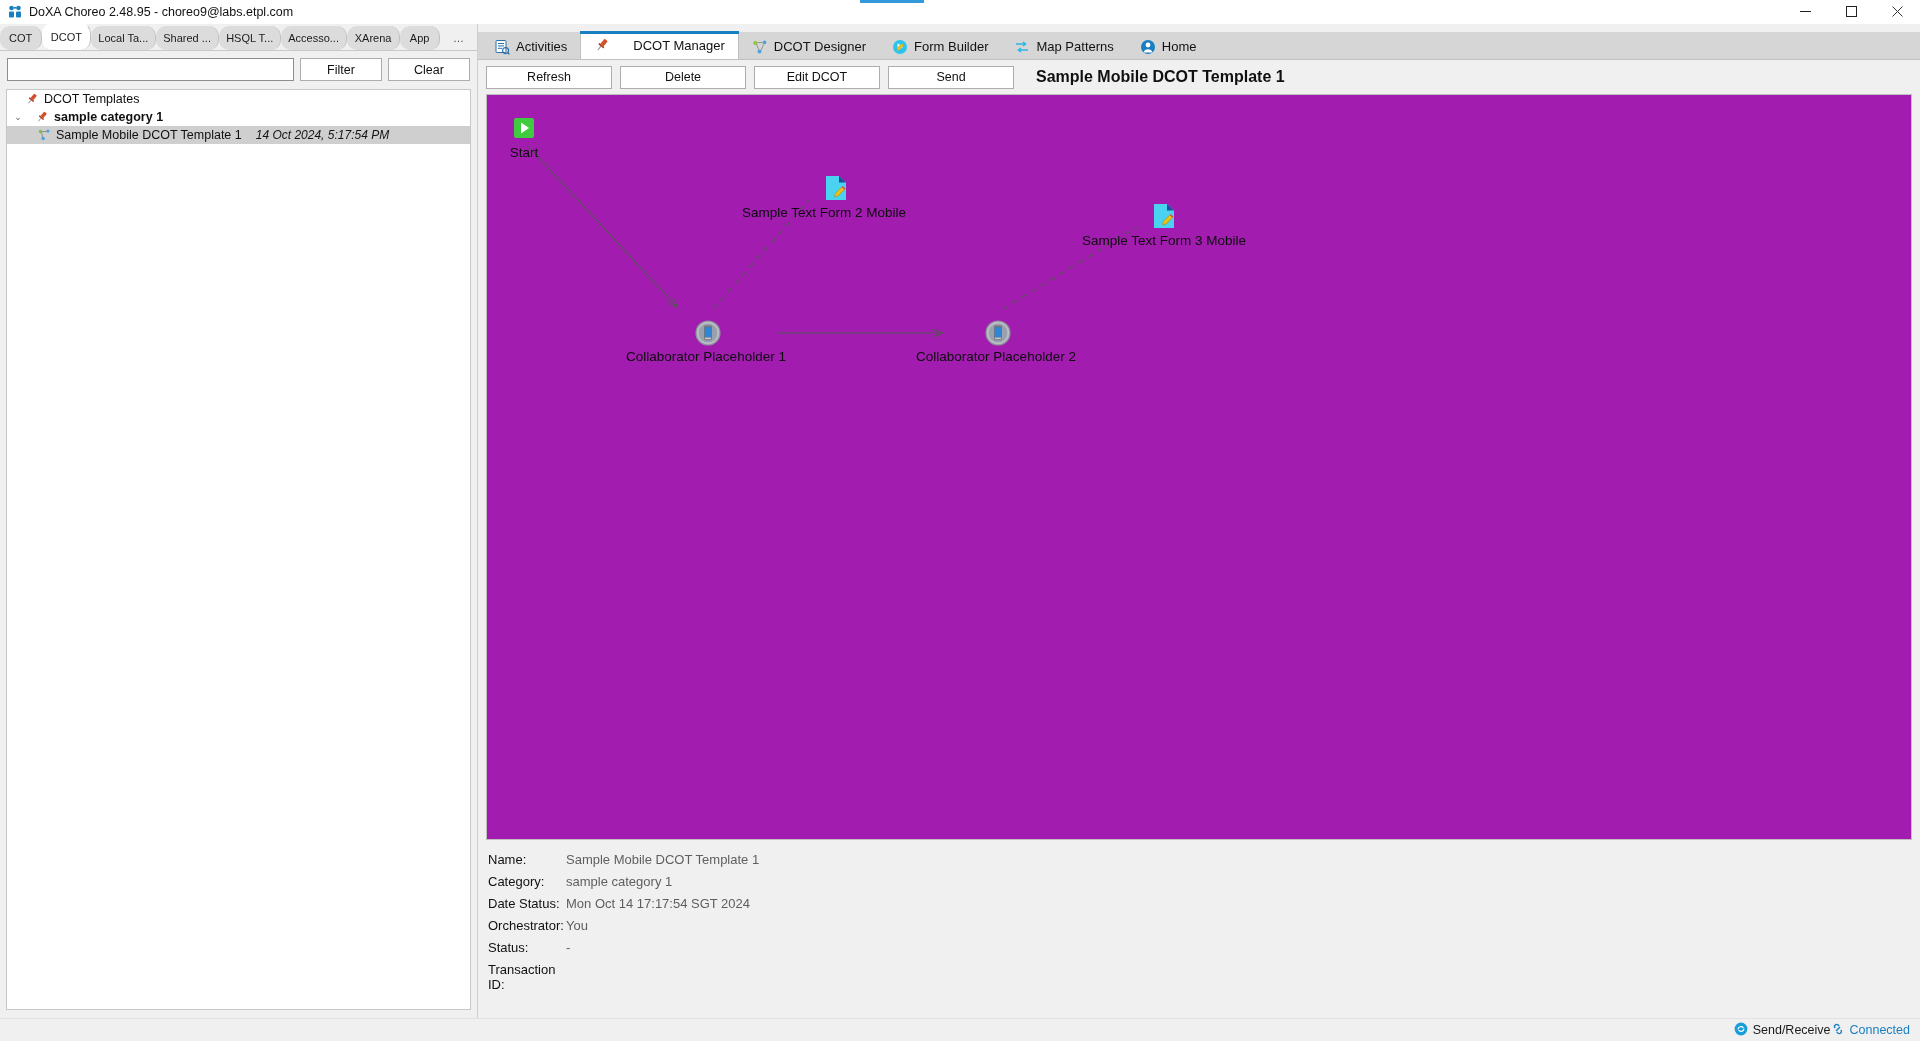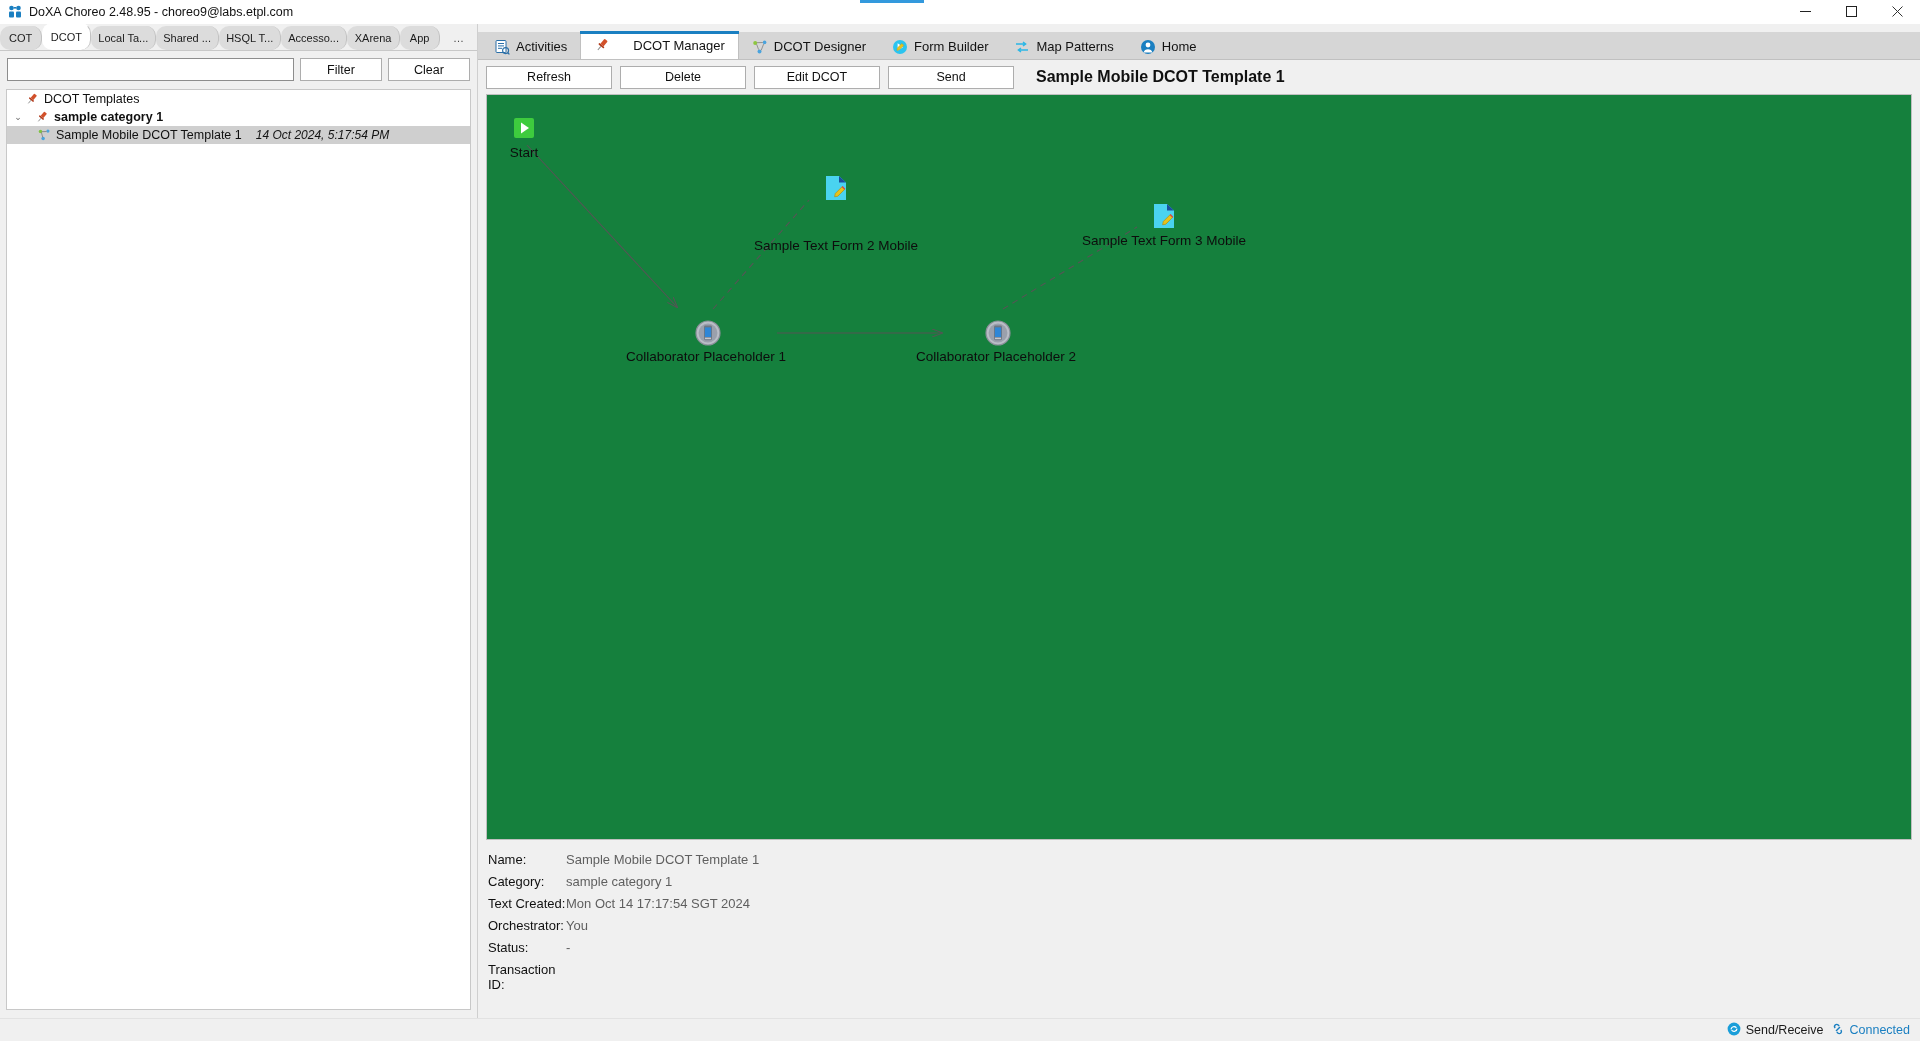--- a/index.html
+++ b/index.html
@@ -134,21 +134,21 @@
     background: #ffffff; border: 1px solid #adadad;
     font-family: "Liberation Sans", sans-serif; font-size: 12.5px; color: #101010;
     cursor: default;
   }
   .doc-title {
     font-size: 16px; font-weight: bold; color: #101010; margin-left: 14px; white-space: nowrap;
   }
 
   .canvas-wrap {
     flex: 1 1 auto; margin: 0 8px 0 8px;
-    background: #15803d; border: 1px solid #bfbfbf;
+    background: #a21caf; border: 1px solid #bfbfbf;
     position: relative; overflow: hidden;
   }
   .canvas { position: absolute; inset: 0; }
   .node { position: absolute; }
   .node-cap {
     position: absolute; font-size: 13.5px; color: #0d0d0d;
     white-space: nowrap; transform: translateX(-50%);
     font-family: "Liberation Sans", sans-serif;
   }
 
@@ -158,21 +158,21 @@
     background: #f0f0f0; padding: 12px 0 0 10px;
   }
   .drow { display: flex; align-items: flex-start; height: 22px; font-size: 13px; }
   .dlabel { width: 78px; flex: 0 0 78px; color: #101010; }
   .dvalue { color: #5f5f5f; }
 
   
   .statusbar {
     height: 23px; background: #f0f0f0;
     display: flex; align-items: center; justify-content: flex-end;
-    gap: 7px; padding-right: 10px; border-top: 1px solid #e2e2e2;
+    padding-right: 10px; border-top: 1px solid #e2e2e2;
     font-size: 12.5px;
   }
   .sb-item { display: flex; align-items: center; gap: 5px; color: #1a1a1a; }
   .sb-item.connected { color: #1a7fc1; }
 </style>
 </head>
 <body>
 
 <div class="titlebar">
   <span class="app-icon">
@@ -369,21 +369,21 @@
         <rect x="1" y="1" width="20" height="20" rx="2" fill="#3ecb3e"></rect>
         <path d="M8 5.6 L16 11 L8 16.4 Z" fill="#ffffff"></path>
             </svg></div>
           <div class="node-cap" style="left: 37px; top: 50px;">Start</div>
           <div class="node" style="left: 338px; top: 80px;"><svg width="22" height="26" viewBox="0 0 22 26">
         <path d="M1 1 H14 L21 7.5 V25 H1 Z" fill="#4ad3f0"></path>
         <path d="M14 1 L21 7.5 H14 Z" fill="#1b4e9b"></path>
         <path d="M17.2 11.6 l2.6 2.6 -7 7 -3.2 .6 .6 -3.2 z" fill="#e8c21a" stroke="#a8860e" stroke-width="0.6"></path>
         <path d="M17.2 11.6 l2.6 2.6" stroke="#d94b4b" stroke-width="1.4"></path>
             </svg></div>
-          <div class="node-cap" style="left: 349px; top: 110px; margin-top: 33px;">Sample Text Form 2 Mobile</div>
+          <div class="node-cap" style="left: 337px; top: 110px;">Sample Text Form 2 Mobile</div>
           <div class="node" style="left: 666px; top: 108px;"><svg width="22" height="26" viewBox="0 0 22 26">
         <path d="M1 1 H14 L21 7.5 V25 H1 Z" fill="#4ad3f0"></path>
         <path d="M14 1 L21 7.5 H14 Z" fill="#1b4e9b"></path>
         <path d="M17.2 11.6 l2.6 2.6 -7 7 -3.2 .6 .6 -3.2 z" fill="#e8c21a" stroke="#a8860e" stroke-width="0.6"></path>
         <path d="M17.2 11.6 l2.6 2.6" stroke="#d94b4b" stroke-width="1.4"></path>
             </svg></div>
           <div class="node-cap" style="left: 677px; top: 138px;">Sample Text Form 3 Mobile</div>
           <div class="node" style="left: 208px; top: 225px;"><svg width="26" height="26" viewBox="0 0 26 26">
         <circle cx="13" cy="13" r="12" fill="#b9bdc6" stroke="#8a8f99" stroke-width="1.2"></circle>
         <circle cx="13" cy="13" r="9.4" fill="#9aa0ac"></circle>
@@ -406,21 +406,21 @@
     <div class="details" id="details-body">
         <div class="drow">
           <span class="dlabel">Name:</span>
           <span class="dvalue">Sample Mobile DCOT Template 1</span>
         </div>
         <div class="drow">
           <span class="dlabel">Category:</span>
           <span class="dvalue">sample category 1</span>
         </div>
         <div class="drow">
-          <span class="dlabel">Text Created:</span>
+          <span class="dlabel">Date Status:</span>
           <span class="dvalue">Mon Oct 14 17:17:54 SGT 2024</span>
         </div>
         <div class="drow">
           <span class="dlabel">Orchestrator:</span>
           <span class="dvalue">You</span>
         </div>
         <div class="drow">
           <span class="dlabel">Status:</span>
           <span class="dvalue">-</span>
         </div>

